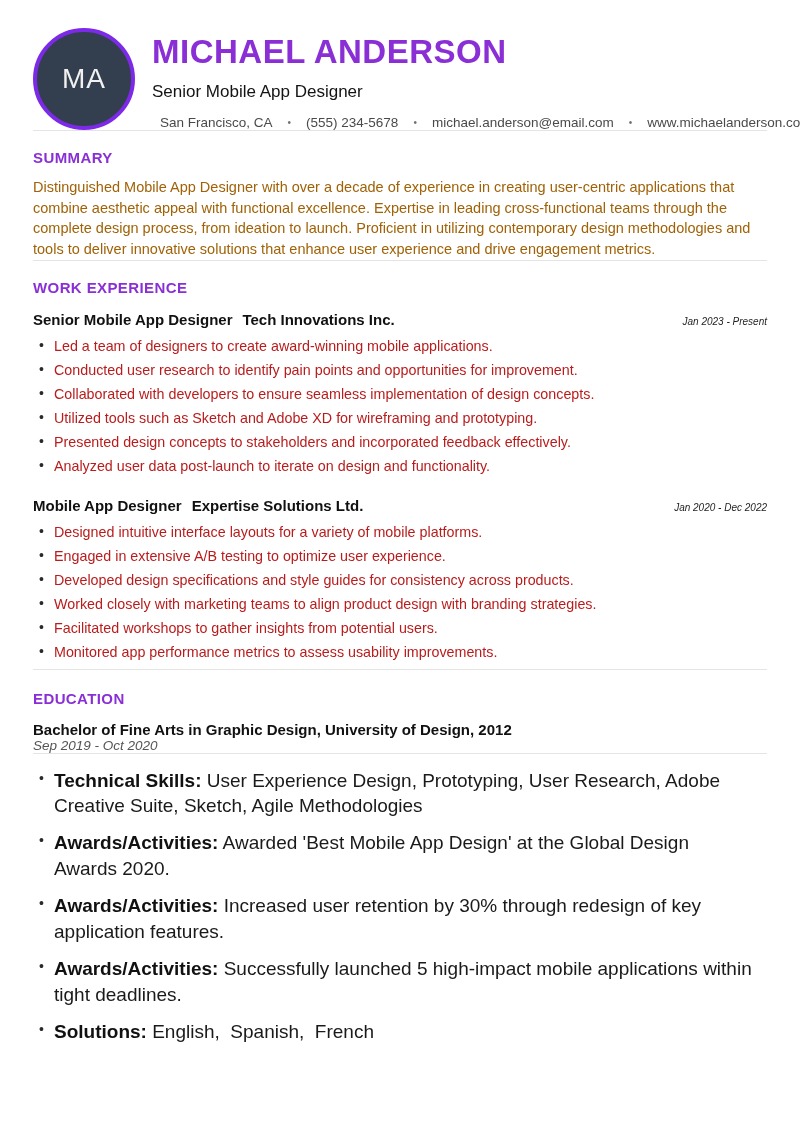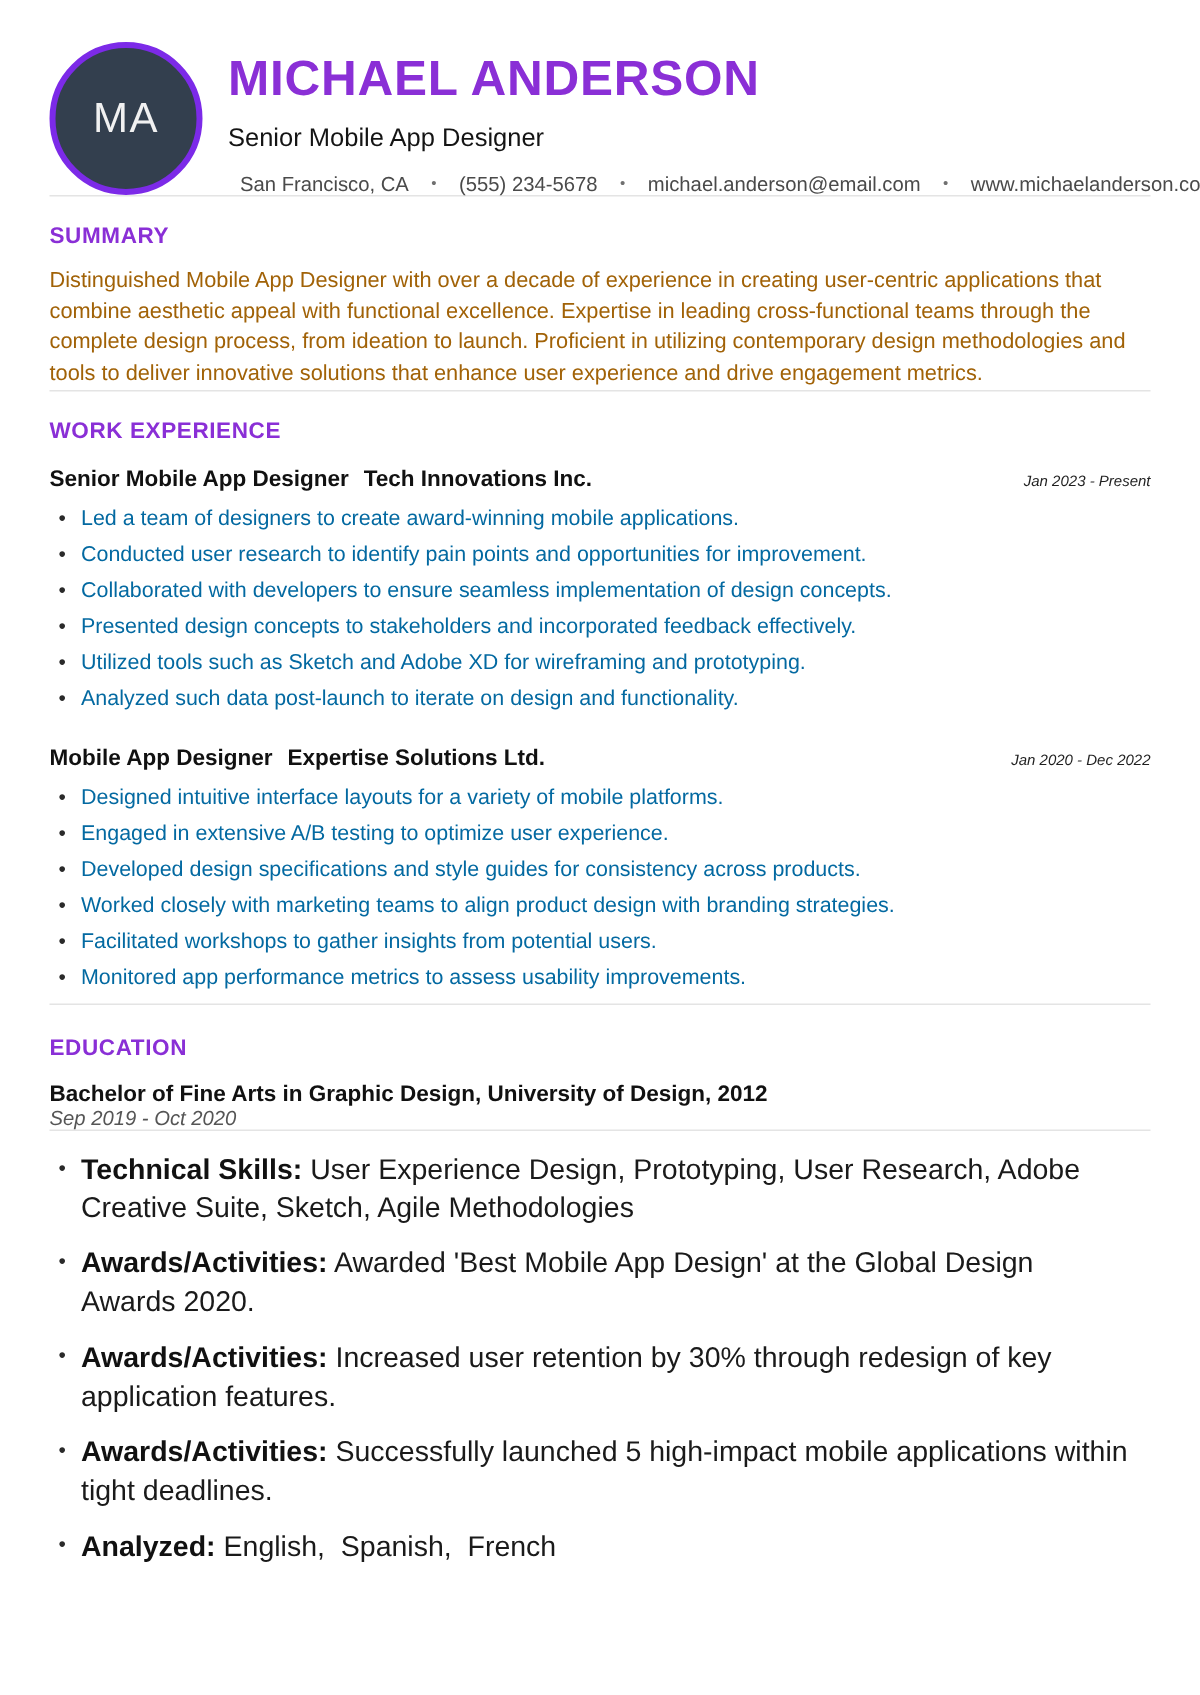--- a/index.html
+++ b/index.html
@@ -58,21 +58,21 @@
   .job { margin-top: 15px; }
   .job + .job { margin-top: 23px; }
   .job-header { display: flex; justify-content: space-between; align-items: baseline; }
   .job-left { font-size: 15px; font-weight: 700; color: #111111; }
   .job-company { margin-left: 10px; }
   .job-dates { font-size: 10px; font-style: italic; color: #1f1f1f; font-weight: 400; }
 
   ul.bullets { list-style: none; margin: 11px 0 0 0; padding: 0 0 0 6px; }
   ul.bullets li {
     position: relative; padding-left: 15px; margin-bottom: 8.5px;
-    font-size: 14.3px; line-height: 1.08; color: #0369a1;
+    font-size: 14.3px; line-height: 1.08; color: #b91c1c;
   }
   ul.bullets li::before {
     content: "\2022"; position: absolute; left: 0; top: -1px;
     font-size: 14px; color: #2a2a2a;
   }
 
   
   .edu-row { display: flex; justify-content: space-between; align-items: baseline; margin-top: 14px; flex-direction: column; }
   .edu-degree { font-size: 15px; font-weight: 700; color: #111111; }
   .edu-dates { font-size: 13.5px; font-style: italic; color: #555555; }
@@ -130,23 +130,23 @@
       <div class="job-header">
         <div class="job-left">
           <span>Senior Mobile App Designer</span><span class="job-company">Tech Innovations Inc.</span>
         </div>
         <span class="job-dates">Jan 2023 - Present</span>
       </div>
       <ul class="bullets">
         <li>Led a team of designers to create award-winning mobile applications.</li>
         <li>Conducted user research to identify pain points and opportunities for improvement.</li>
         <li>Collaborated with developers to ensure seamless implementation of design concepts.</li>
+        <li>Utilized tools such as Sketch and Adobe XD for wireframing and prototyping.</li>
         <li>Presented design concepts to stakeholders and incorporated feedback effectively.</li>
-        <li>Utilized tools such as Sketch and Adobe XD for wireframing and prototyping.</li>
-        <li>Analyzed such data post-launch to iterate on design and functionality.</li>
+        <li>Analyzed user data post-launch to iterate on design and functionality.</li>
       </ul>
     </div>
 
     <div class="job">
       <div class="job-header">
         <div class="job-left">
           <span>Mobile App Designer</span><span class="job-company">Expertise Solutions Ltd.</span>
         </div>
         <span class="job-dates">Jan 2020 - Dec 2022</span>
       </div>
@@ -172,17 +172,17 @@
   </div>
 
   <hr class="divider divider-4">
 
   <div>
     <ul class="addl">
       <li><span class="addl-label">Technical Skills:</span><span class="addl-text"> User Experience Design, Prototyping, User Research, Adobe Creative Suite, Sketch, Agile Methodologies</span></li>
       <li><span class="addl-label">Awards/Activities:</span><span class="addl-text"> Awarded 'Best Mobile App Design' at the Global Design Awards 2020.</span></li>
       <li><span class="addl-label">Awards/Activities:</span><span class="addl-text"> Increased user retention by 30% through redesign of key application features.</span></li>
       <li><span class="addl-label">Awards/Activities:</span><span class="addl-text"> Successfully launched 5 high-impact mobile applications within tight deadlines.</span></li>
-      <li><span class="addl-label">Analyzed:</span><span class="addl-text"> English,  Spanish,  French</span></li>
+      <li><span class="addl-label">Solutions:</span><span class="addl-text"> English,  Spanish,  French</span></li>
     </ul>
   </div>
 
 </div>
 
 </body></html>

